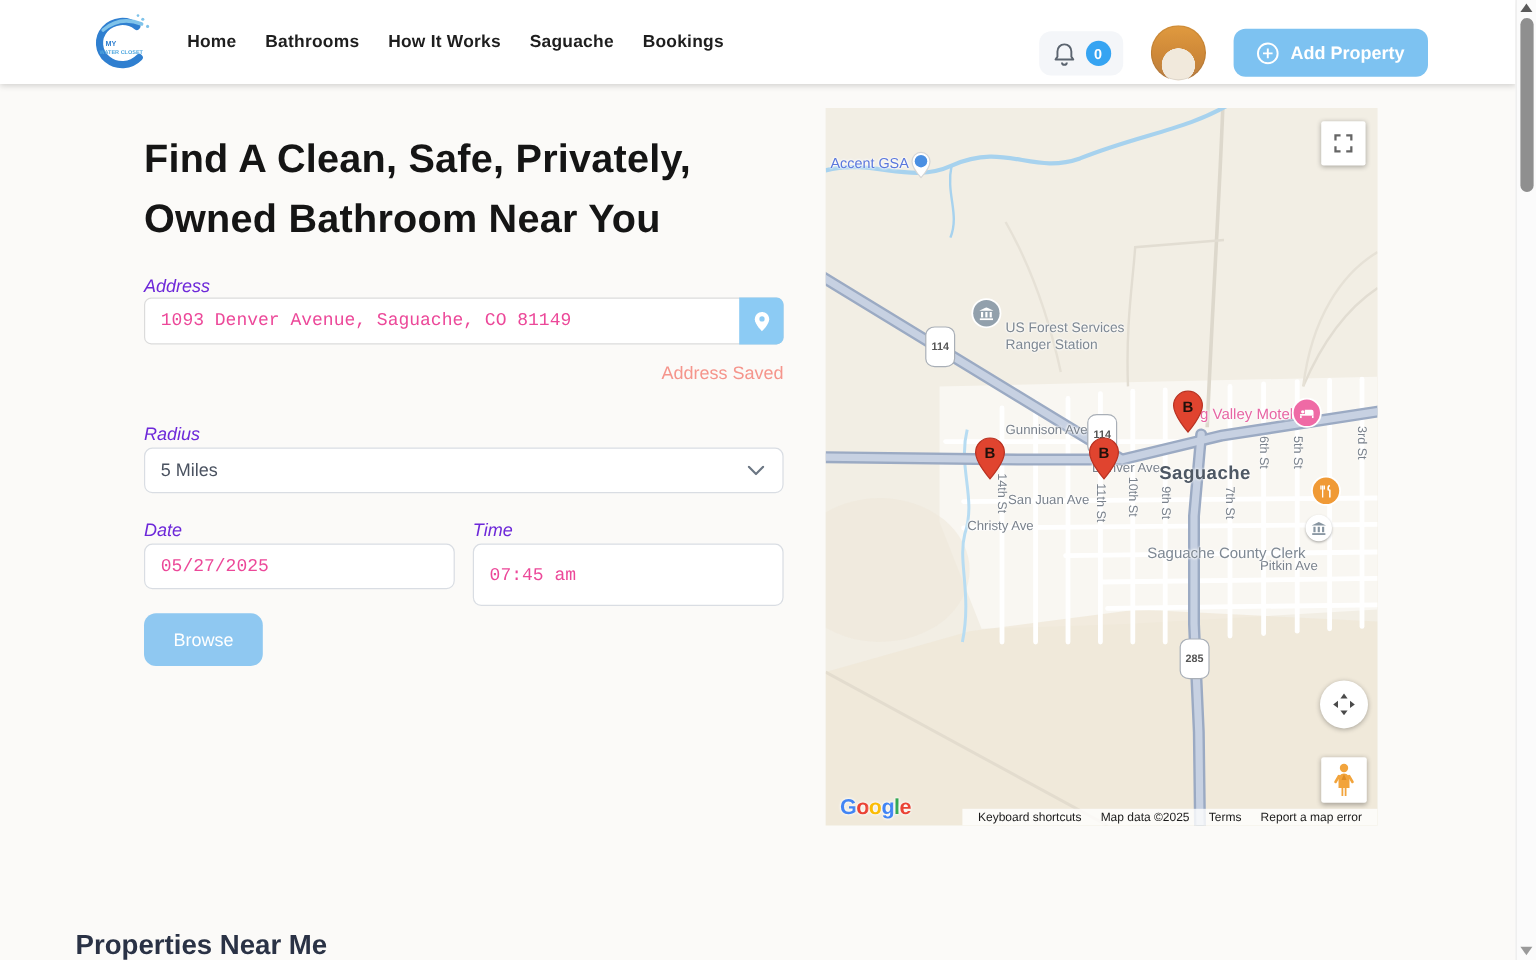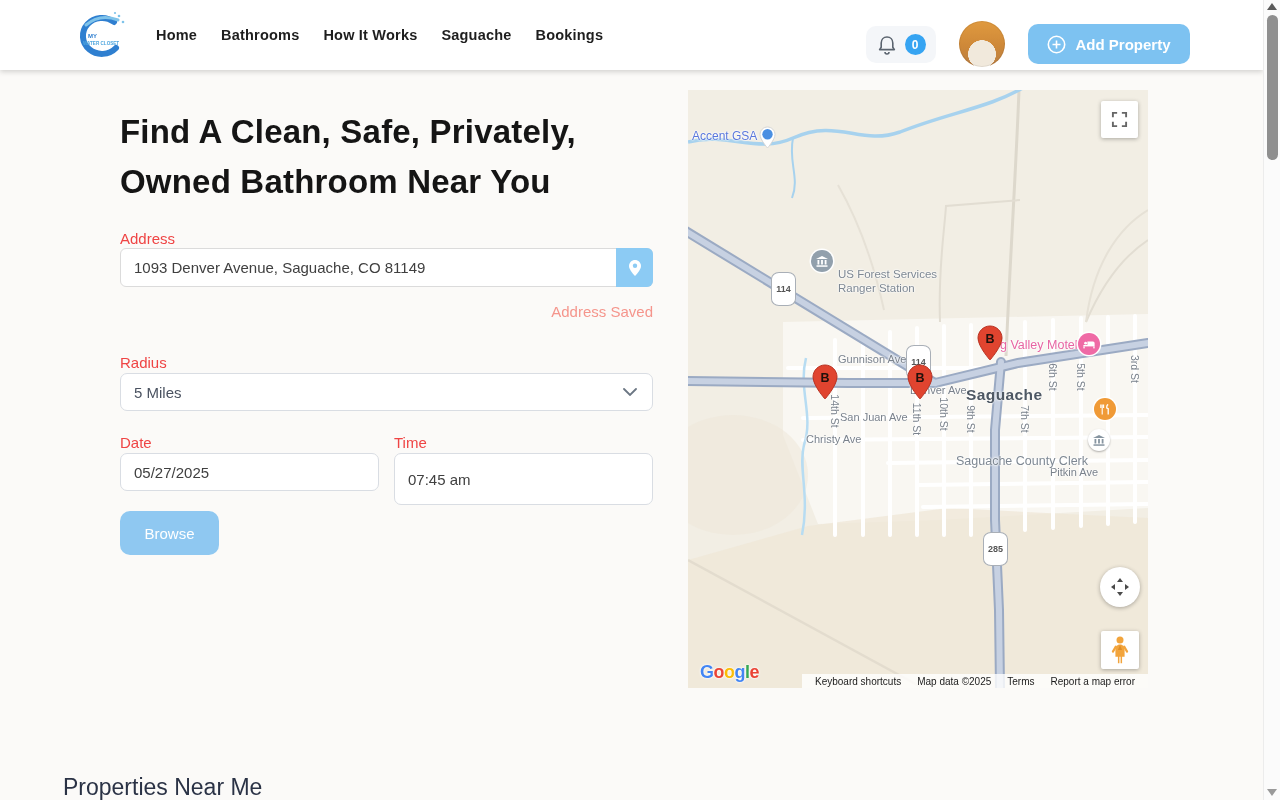--- a/index.html
+++ b/index.html
@@ -23,41 +23,41 @@
               radial-gradient(circle at 42% 60%, #C9A272 0 18%, rgba(0,0,0,0) 19%),
               linear-gradient(180deg,#E09A3F 0%, #CE8838 55%, #B97F44 100%);
             box-shadow:inset 0 0 0 1px rgba(0,0,0,.08); cursor:pointer; }
   .add-property { position:absolute; left:1028px; top:24px; width:162px; height:40px; background:#7DC2F1;
                   border:none; border-radius:10px; color:#fff; font-size:15px; font-weight:700;
                   display:flex; align-items:center; justify-content:center; gap:9px; cursor:pointer;
                   font-family:"Liberation Sans",sans-serif; }
 
   
   .h1 { position:absolute; left:120px; width:600px; font-size:33px; font-weight:700; color:#151515; letter-spacing:.2px; }
-  .lbl { position:absolute; font-size:15px; color:#ef4444; }
+  .lbl { position:absolute; font-size:15px; color:#6d28d9;font-style:italic; }
   .field { position:absolute; background:#fff; border:1px solid #D9DDE3; border-radius:7px;
            font-size:15px; color:#4A5260; display:flex; align-items:center; padding-left:13px; }
-  input.raw { border:none; outline:none; font-size:15px; color:#404040; width:100%; height:100%;
-              background:transparent; font-family:Liberation Sans, sans-serif; }
+  input.raw { border:none; outline:none; font-size:15px; color:#ec4899; width:100%; height:100%;
+              background:transparent; font-family:Liberation Mono, monospace; }
   .addr-wrap { position:absolute; left:120px; top:248px; width:533px; height:39px; }
   .addr-input { width:533px; height:39px; background:#fff; border:1px solid #DBDBDB; border-radius:6px;
                 padding:0 45px 0 13px; }
   .pin-btn { position:absolute; right:0; top:0; width:37px; height:39px; background:#8CCBF4;
              border:none; border-radius:0 6px 6px 0; display:flex; align-items:center; justify-content:center; cursor:pointer; }
   .choose-btn { position:absolute; left:120px; top:294px; width:222px; height:36px; background:#16A2F0;
                 border:none; border-radius:8px; color:#fff; font-size:14px; font-weight:700; cursor:pointer;
                 font-family:"Liberation Sans",sans-serif; }
   .addr-saved { position:absolute; left:487px; top:303px; width:166px; text-align:right;
                 color:#F5958C; font-size:15px; }
   .select { position:absolute; left:120px; top:373px; width:533px; height:38px; cursor:pointer;
             justify-content:space-between; padding-right:15px; }
   .browse-btn { position:absolute; left:120px; top:511px; width:99px; height:44px; background:#8FC8F1;
                 border:none; border-radius:10px; color:#fff; font-size:15px; font-weight:500; cursor:pointer;
                 font-family:"Liberation Sans",sans-serif; }
-  .props-title { position:absolute; left:63px; top:774px; font-size:23px; font-weight:400; color:#2A3245; }
+  .props-title { position:absolute; left:63px; top:774px; font-size:23px; font-weight:700; color:#2A3245; }
 
   
   .map { position:absolute; left:688px; top:90px; width:460px; height:598px; background:#F2EEE4;
          overflow:hidden; }
   .map svg.base { position:absolute; left:0; top:0; }
   .mlabel { position:absolute; font-size:11px; font-weight:500; color:#7A828C; white-space:nowrap;
             text-shadow:0 0 2px #fff,0 0 2px #fff,0 0 3px #fff; }
   .st { position:absolute; width:44px; text-align:center; font-size:10.5px; font-weight:500; color:#7A828C;
         transform:rotate(90deg); white-space:nowrap; text-shadow:0 0 2px #fff,0 0 2px #fff; }
   .city { position:absolute; left:278px; top:296px; font-size:15.5px; font-weight:600; color:#4E5864;

